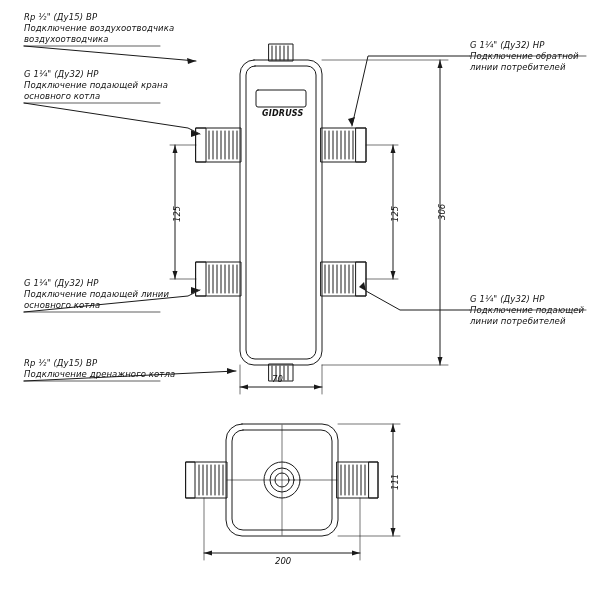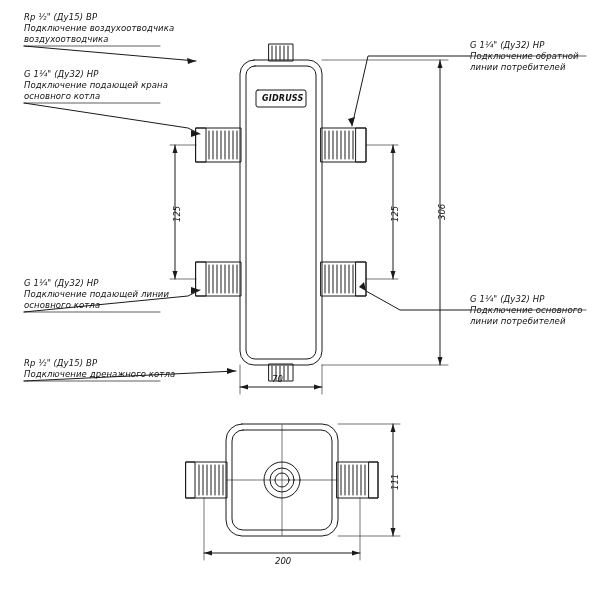--- a/index.html
+++ b/index.html
@@ -46,20 +46,21 @@
   }
   .brandbox {
     position: absolute;
     color: #111111;
     font-family: "DejaVu Sans", sans-serif;
     font-size: 8px;
     font-weight: bold;
     font-style: italic;
     letter-spacing: 0.2px;
     white-space: pre;
+    margin-top: 15px;
   }
 </style>
 </head>
 <body>
 
 <div id="root">
 
   <svg class="sheet" viewBox="0 0 600 600">
     <g fill="none" stroke="#1a1a1a" stroke-width="1" stroke-linecap="round" stroke-linejoin="round">
 
@@ -228,21 +229,21 @@
 <span>основного котла</span></div>
 
   <div class="ann" style="left:24px; top:358px;"><span>Rp ½" (Ду15) ВР</span>
 <span>Подключение дренажного котла</span></div>
 
   <div class="ann" style="left:470px; top:40px;"><span>G 1¼" (Ду32) НР</span>
 <span>Подключение обратной</span>
 <span>линии потребителей</span></div>
 
   <div class="ann" style="left:470px; top:294px;"><span>G 1¼" (Ду32) НР</span>
-<span>Подключение основного</span>
+<span>Подключение подающей</span>
 <span>линии потребителей</span></div>
 
   <div class="brandbox" style="left:262px; top:94px; width:40px; text-align:center;">GIDRUSS</div>
 
   <div class="dimtxt vert" style="left:172px; top:222px;">125</div>
   <div class="dimtxt vert" style="left:390px; top:222px;">125</div>
   <div class="dimtxt vert" style="left:437px; top:220px;">306</div>
   <div class="dimtxt" style="left:272px; top:374px;">70</div>
   <div class="dimtxt" style="left:275px; top:556px;">200</div>
   <div class="dimtxt vert" style="left:390px; top:490px;">111</div>

